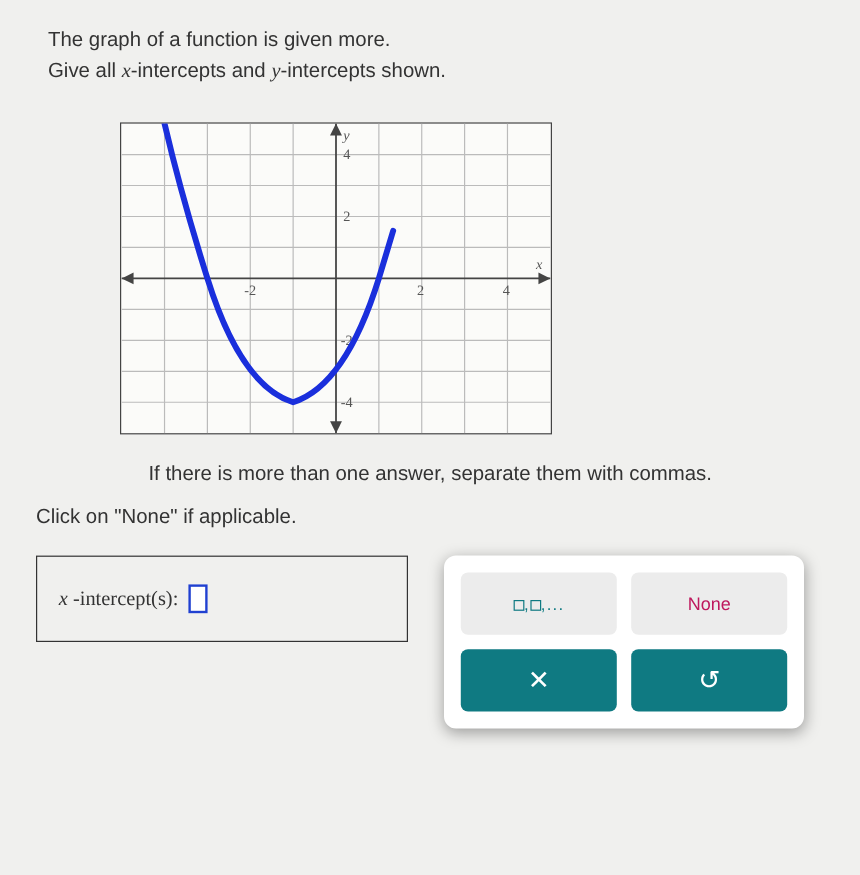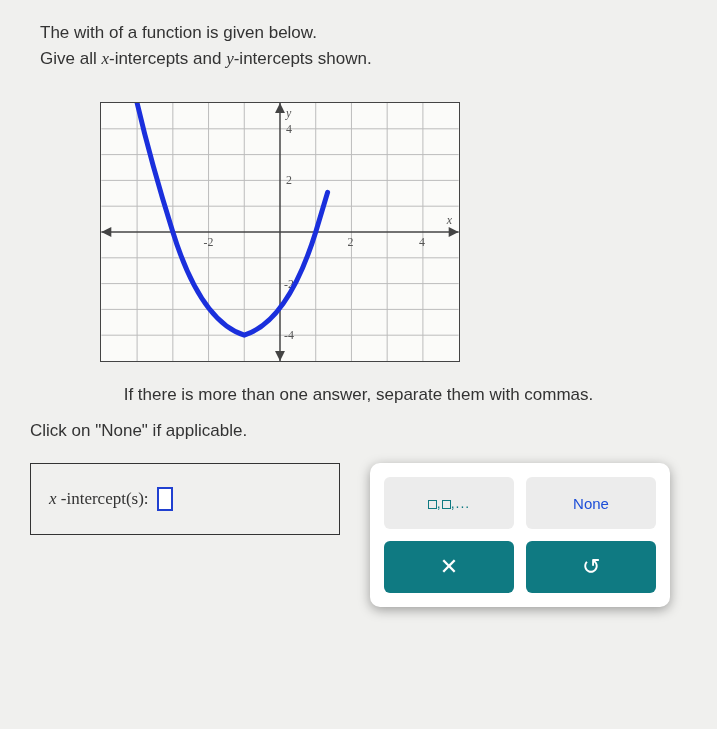--- a/index.html
+++ b/index.html
@@ -53,30 +53,30 @@
     flex: 1;
     height: 52px;
     border-radius: 6px;
     display: flex;
     align-items: center;
     justify-content: center;
     font-size: 15px;
     cursor: pointer;
     border: none;
   }
-  .tool-light { background: #ececec; color: #1d4ed8; }
+  .tool-light { background: #ececec; color: #be185d; }
   .tool-list { color: #0f7a82; font-weight: 500; font-size: 14px; letter-spacing: 1px; }
   .tool-list .sq { display:inline-block; width:9px; height:9px; border:1.6px solid #0f7a82; vertical-align: -1px; }
   .tool-teal { background: #0f7a82; color: #fff; font-size: 22px; }
   .reset-icon { transform: scaleX(-1); display:inline-block; }
 </style>
 </head>
 <body>
 
-<div class="prompt-line1">The with of a function is given below.</div>
+<div class="prompt-line1">The graph of a function is given more.</div>
 <div class="prompt-line2">
   <span>Give all </span><span class="mi">x</span><span>-intercepts and </span><span class="mi">y</span><span>-intercepts shown.</span>
 </div>
 
 <div class="graph-container">
   <svg class="graph-svg" viewBox="0 0 360 260">
     <g>
       <line x1="0" y1="26" x2="360" y2="26" stroke="#bbb" stroke-width="1"></line>
       <line x1="0" y1="52" x2="360" y2="52" stroke="#bbb" stroke-width="1"></line>
       <line x1="0" y1="78" x2="360" y2="78" stroke="#bbb" stroke-width="1"></line>

